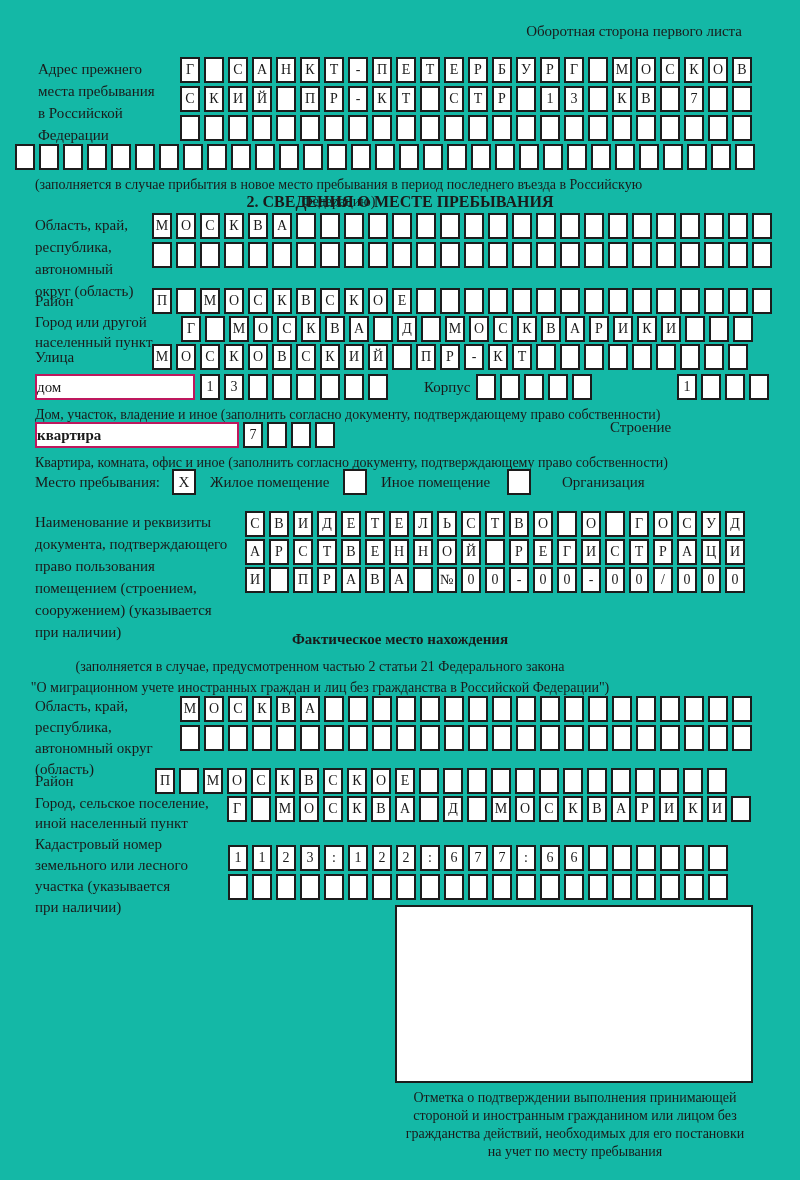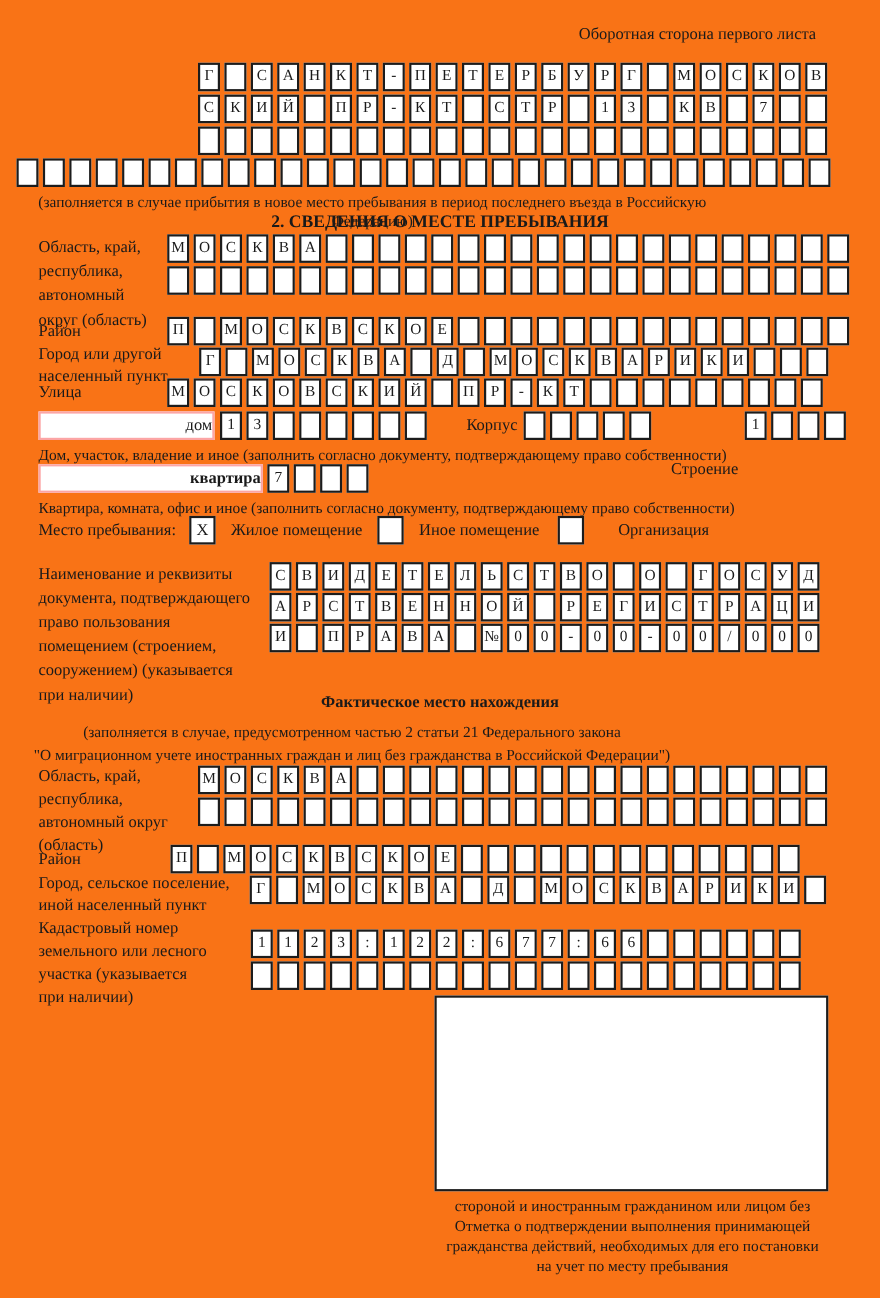--- a/index.html
+++ b/index.html
@@ -1,45 +1,51 @@
 <!DOCTYPE html>
 <html lang="ru"><head>
 <meta charset="utf-8">
 <style>
   html,body{margin:0;padding:0;background:#ffffff;}
   .page{
-    position:relative;width:800px;height:1180px;background:#f97316;
+    position:relative;width:800px;height:1180px;background:#14b8a6;
     font-family:"Liberation Serif","DejaVu Serif",serif;color:#1a1a1a;overflow:hidden;
   }
   .cellrow{position:absolute;display:flex;gap:4px;}
   .cell{
     flex:0 0 auto;width:16px;height:22px;border:2px solid #1c1c1c;
     font-size:14px;line-height:22px;text-align:center;background:#fff;
   }
   .flabel{position:absolute;font-size:15px;line-height:22px;}
   .note{position:absolute;font-size:14px;line-height:17px;}
   .center{text-align:center;}
   .lbox{
-    position:absolute;height:22px;border:2px solid #fca5a5;
-    font-size:15px;line-height:22px;text-align:right;background:#fff;
+    position:absolute;height:22px;border:2px solid #be185d;
+    font-size:15px;line-height:22px;text-align:left;background:#fff;
   }
   .chk{
     position:absolute;width:20px;height:22px;border:2px solid #1c1c1c;
     font-size:15px;line-height:22px;text-align:center;background:#fff;
   }
   .bigbox{position:absolute;border:2px solid #1c1c1c;background:#fff;}
   .title{position:absolute;font-weight:bold;font-size:16px;text-align:center;}
 </style>
 </head>
 <body>
 
 <div class="page">
 
   <div class="flabel" style="top:20px;right:58px;font-size:15px;">Оборотная сторона первого листа</div>
 
+  <div class="flabel" style="left:38px;top:58px;">
+      <div>Адрес прежнего</div>
+      <div>места пребывания</div>
+      <div>в Российской</div>
+      <div>Федерации</div>
+    </div>
   <div class="cellrow" style="left:180px;top:57px;">
       <span class="cell">Г</span>
       <span class="cell"></span>
       <span class="cell">С</span>
       <span class="cell">А</span>
       <span class="cell">Н</span>
       <span class="cell">К</span>
       <span class="cell">Т</span>
       <span class="cell">-</span>
       <span class="cell">П</span>
@@ -594,19 +600,19 @@
       <span class="cell"></span>
       <span class="cell"></span>
       <span class="cell"></span>
       <span class="cell"></span>
       <span class="cell"></span>
       <span class="cell"></span>
     </div>
 
   <div class="bigbox" style="left:395px;top:905px;width:354px;height:174px;"></div>
   <div class="note center" style="left:385px;top:1089px;width:380px;line-height:18px;">
+      <div>Отметка о подтверждении выполнения принимающей</div>
       <div>стороной и иностранным гражданином или лицом без</div>
-      <div>Отметка о подтверждении выполнения принимающей</div>
       <div>гражданства действий, необходимых для его постановки</div>
       <div>на учет по месту пребывания</div>
     </div>
 
 </div>
 
 </body></html>

